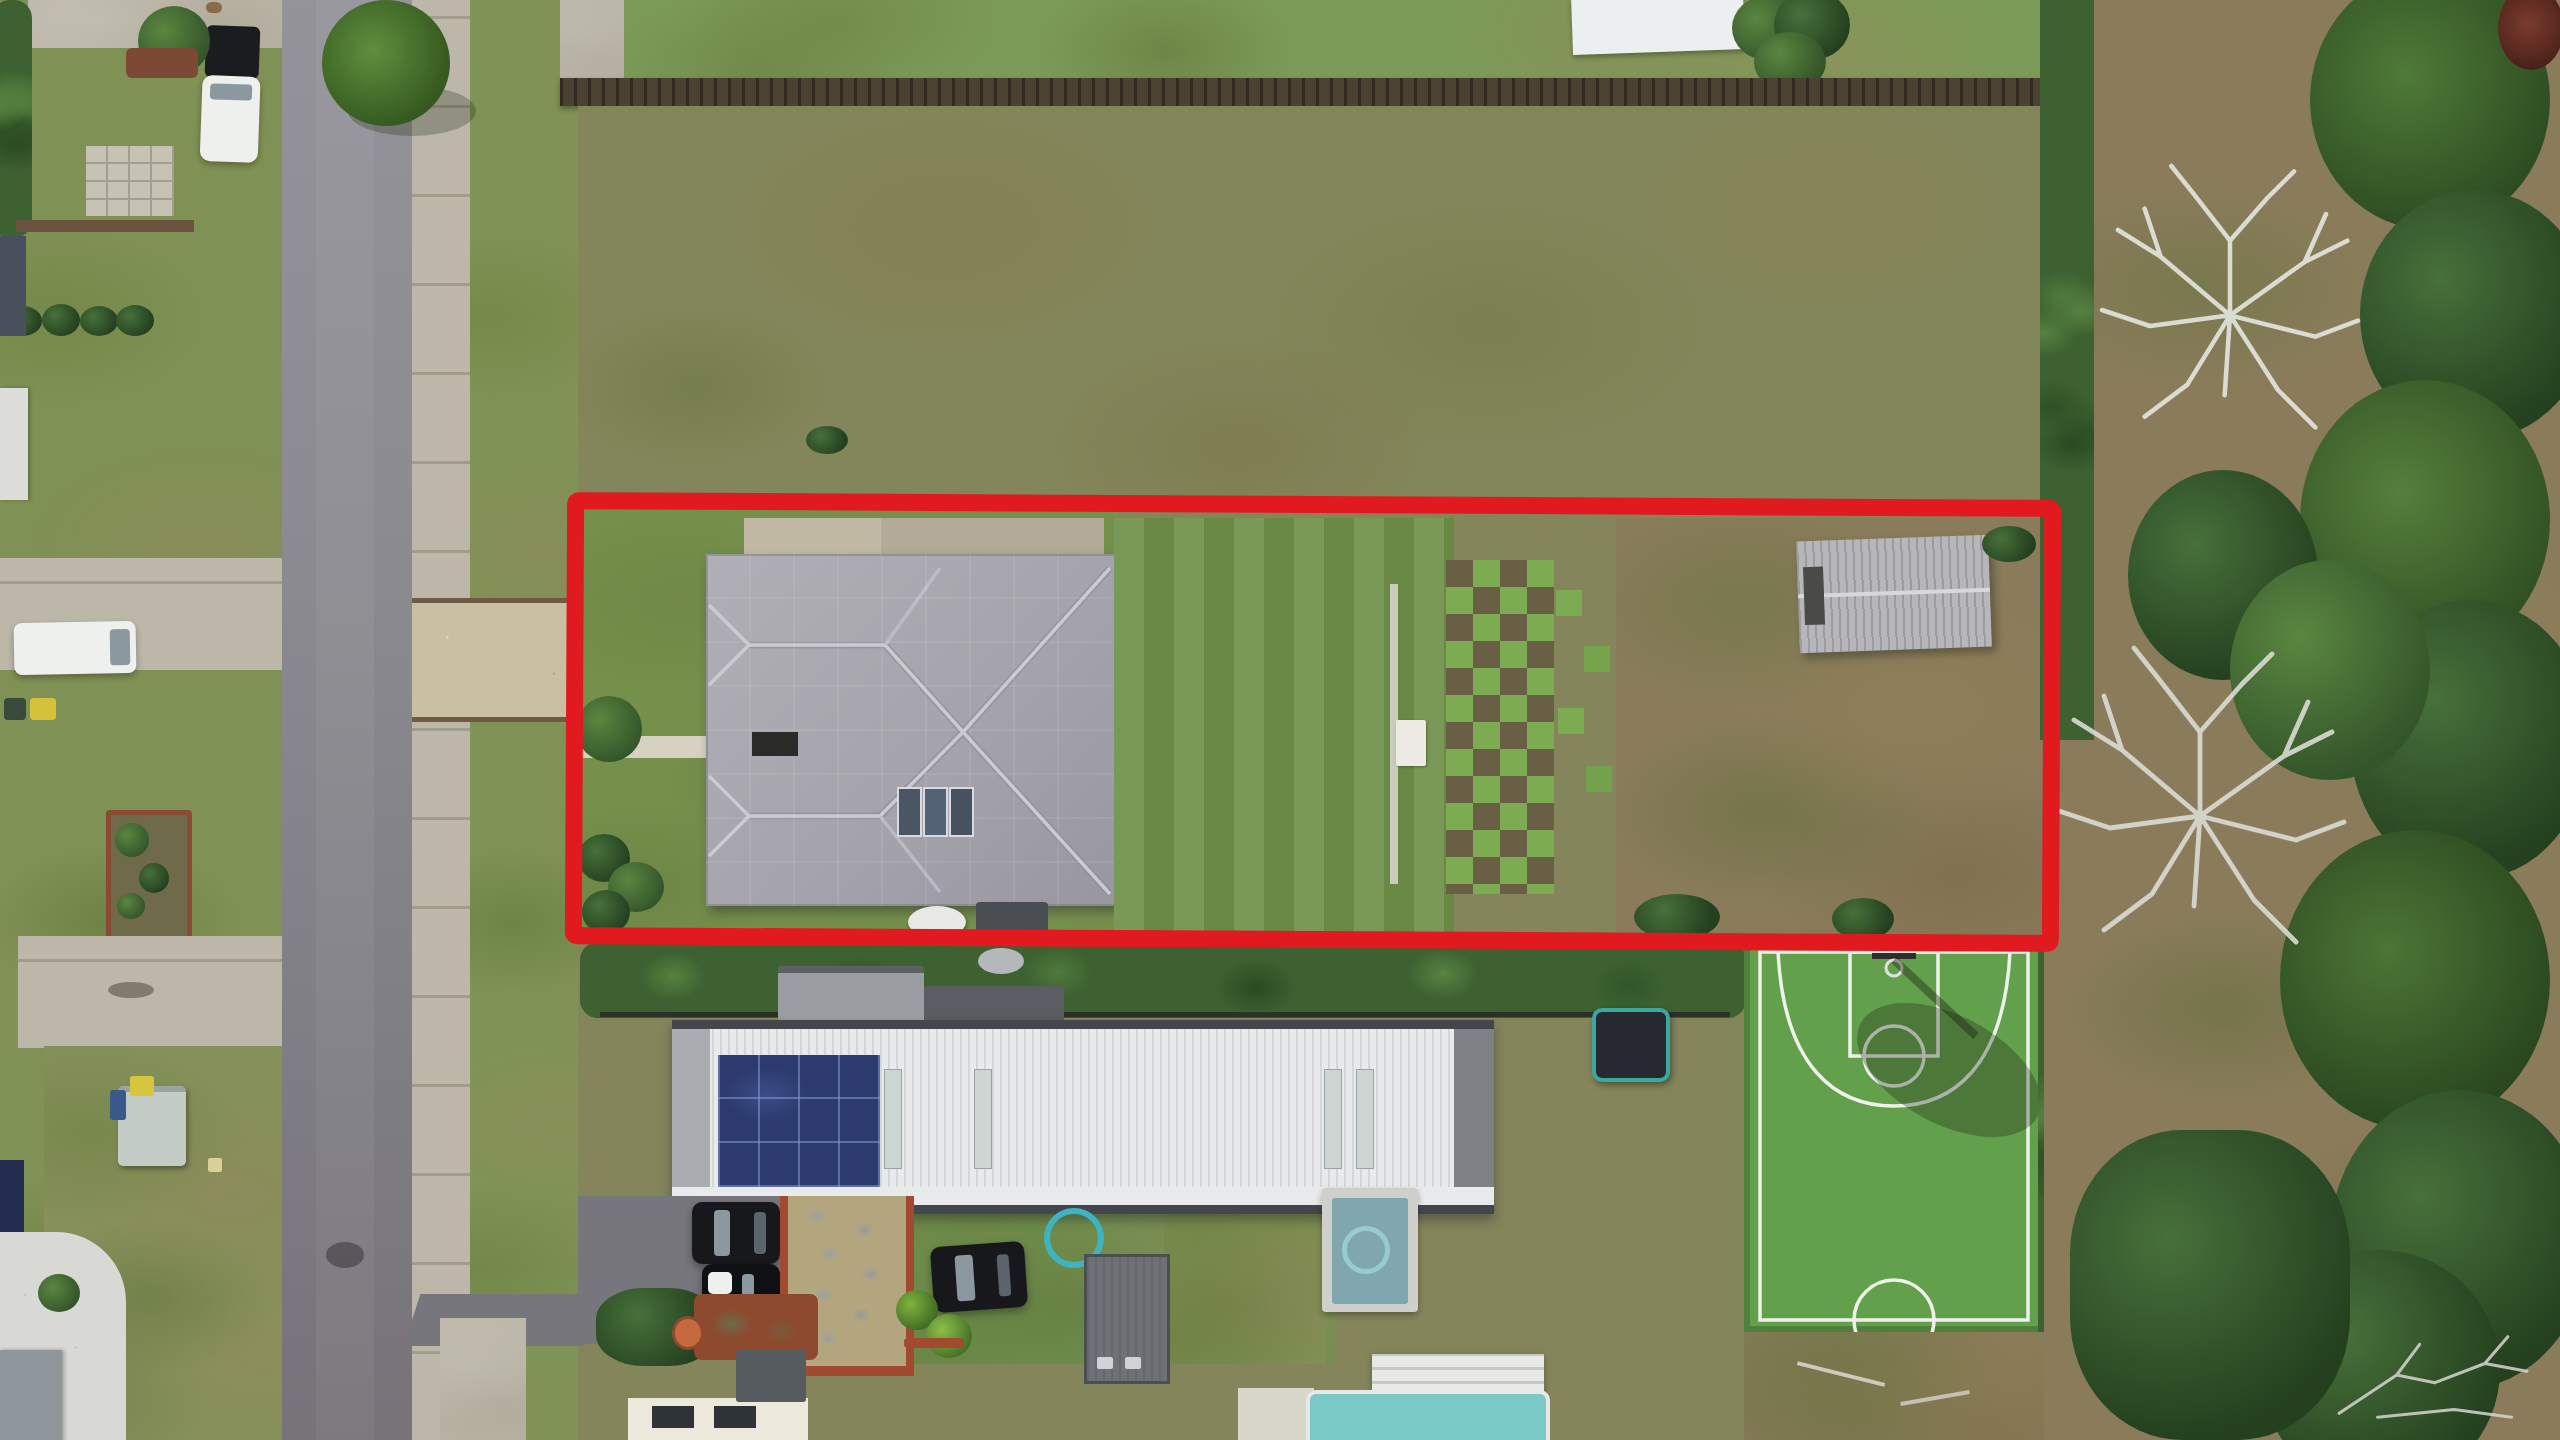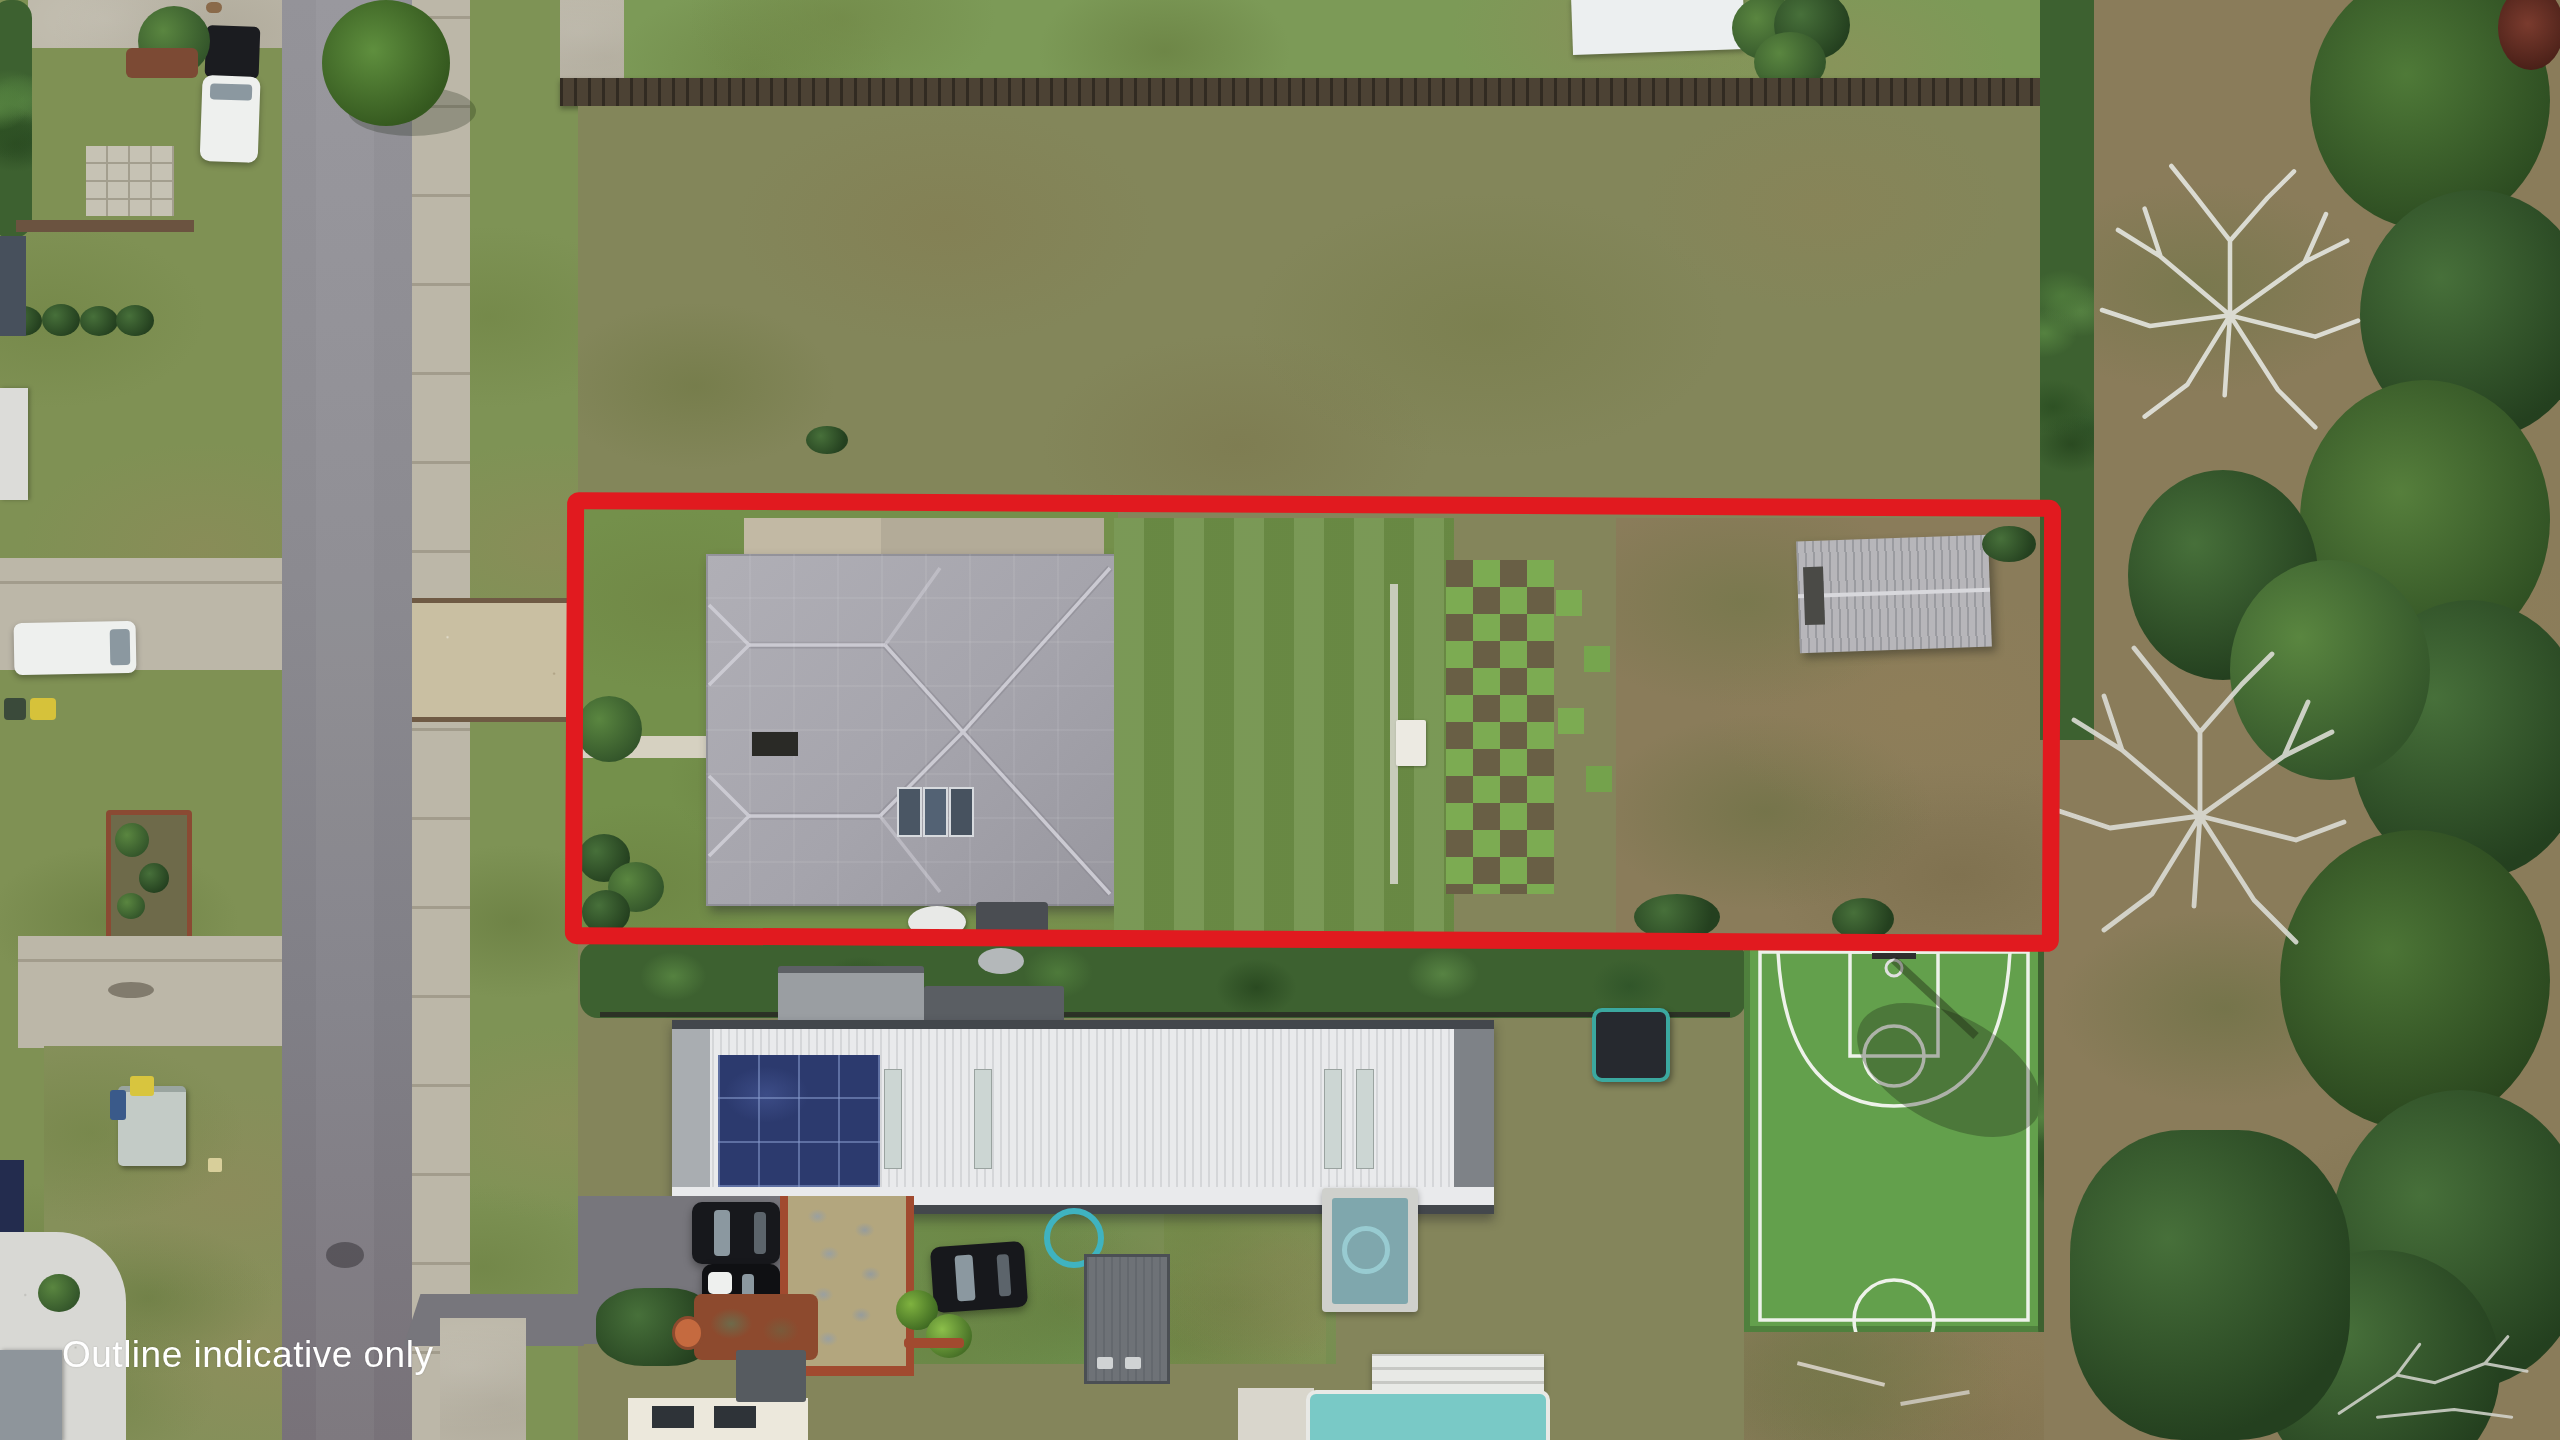--- a/index.html
+++ b/index.html
@@ -325,15 +325,14 @@
     </g>
   </svg>
   <svg class="ab" style="left:2320px;top:1310px;" width="230" height="130" viewBox="0 0 120 60">
     <g stroke="#d6d7d0" stroke-width="1.6" fill="none" stroke-linecap="round" opacity=".85">
       <path d="M10,50 L40,30 M40,30 L60,34 M40,30 L52,14 M60,34 L86,24 M86,24 L108,28 M86,24 L98,10 M30,52 L70,48 M70,48 L100,52"></path>
     </g>
   </svg>
 
   <div class="ab" id="red-outline" style="left:566px;top:496px;width:1460px;height:418px;"></div>
 
-  <div class="ab" id="watermark" style="left:62px;top:1334px;">Outline indicative only</div>
 
 </div>
 
 </body></html>

